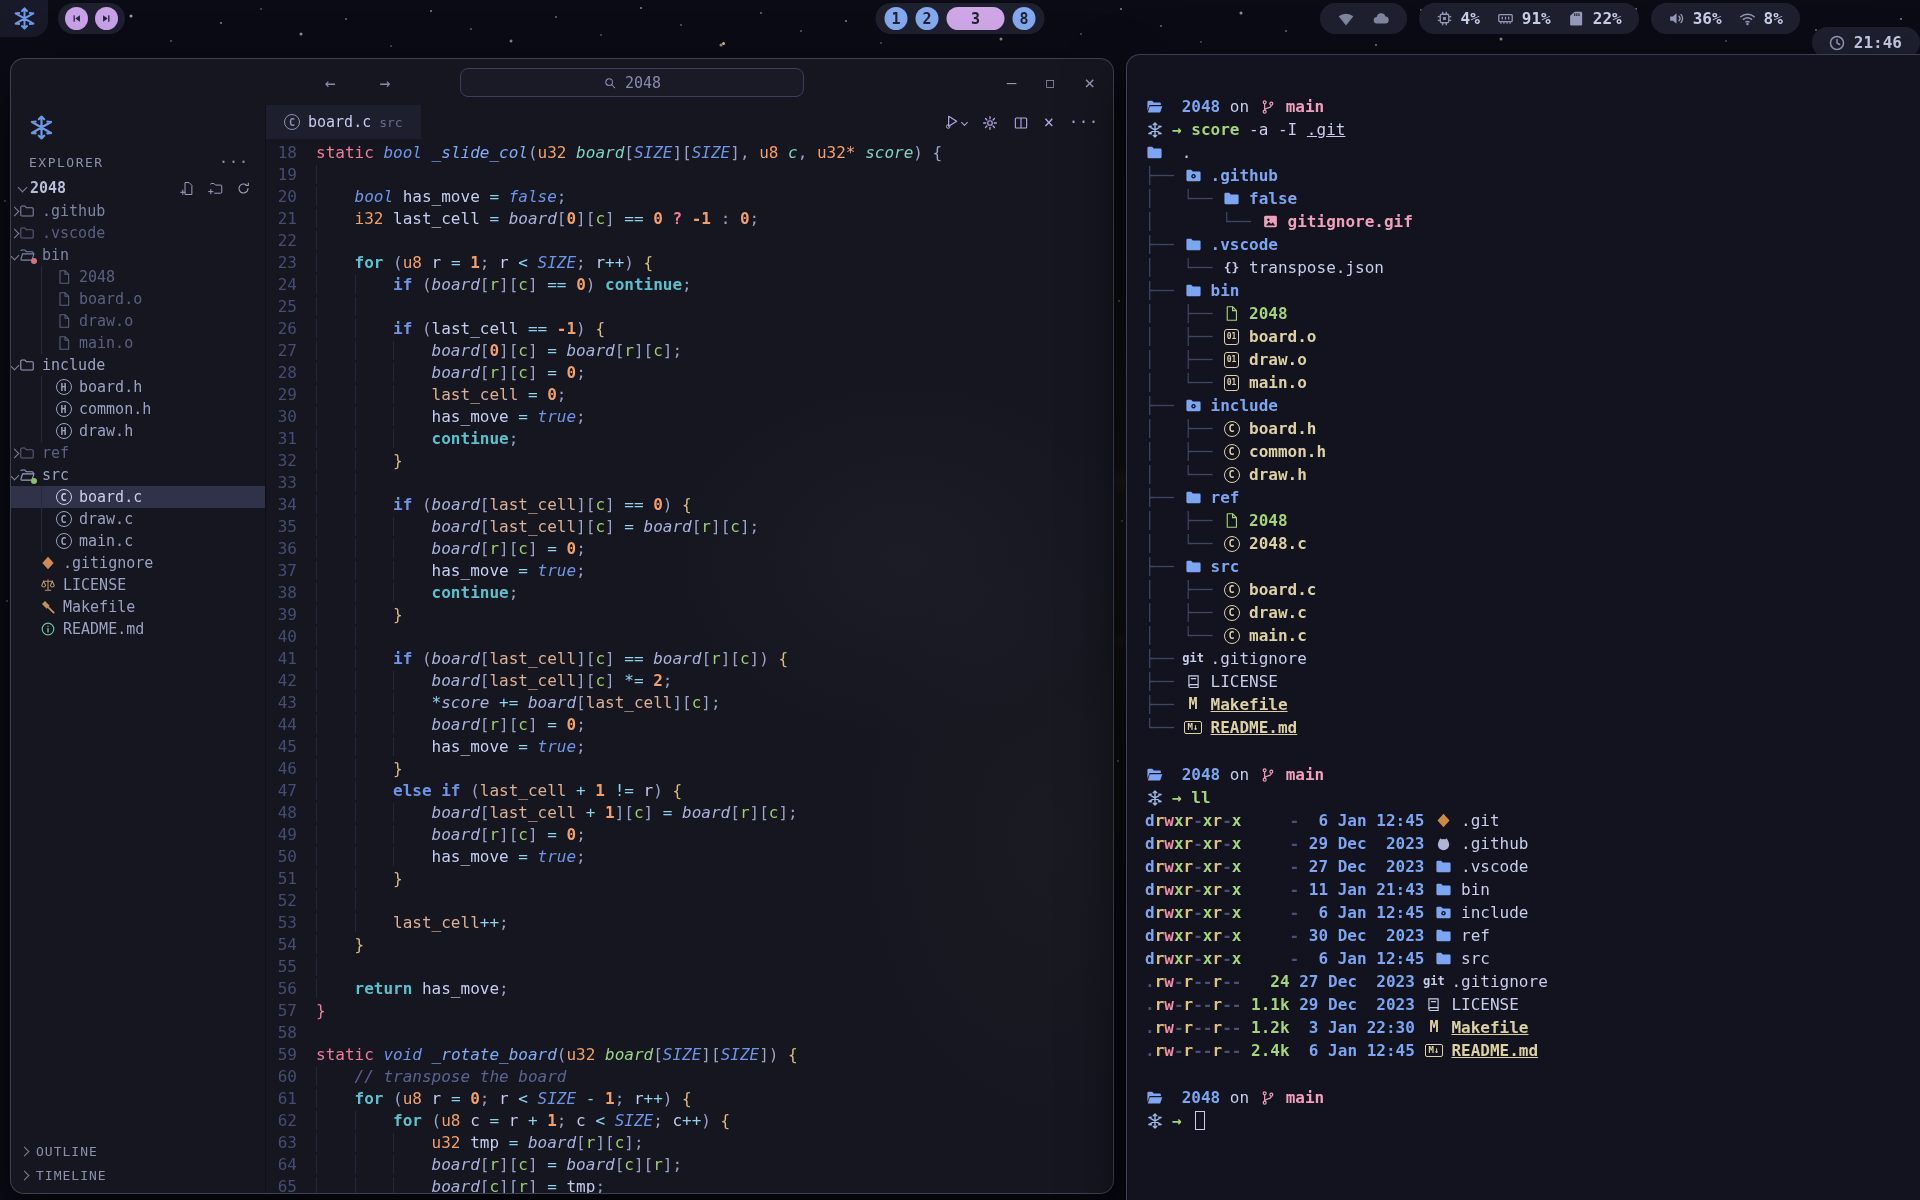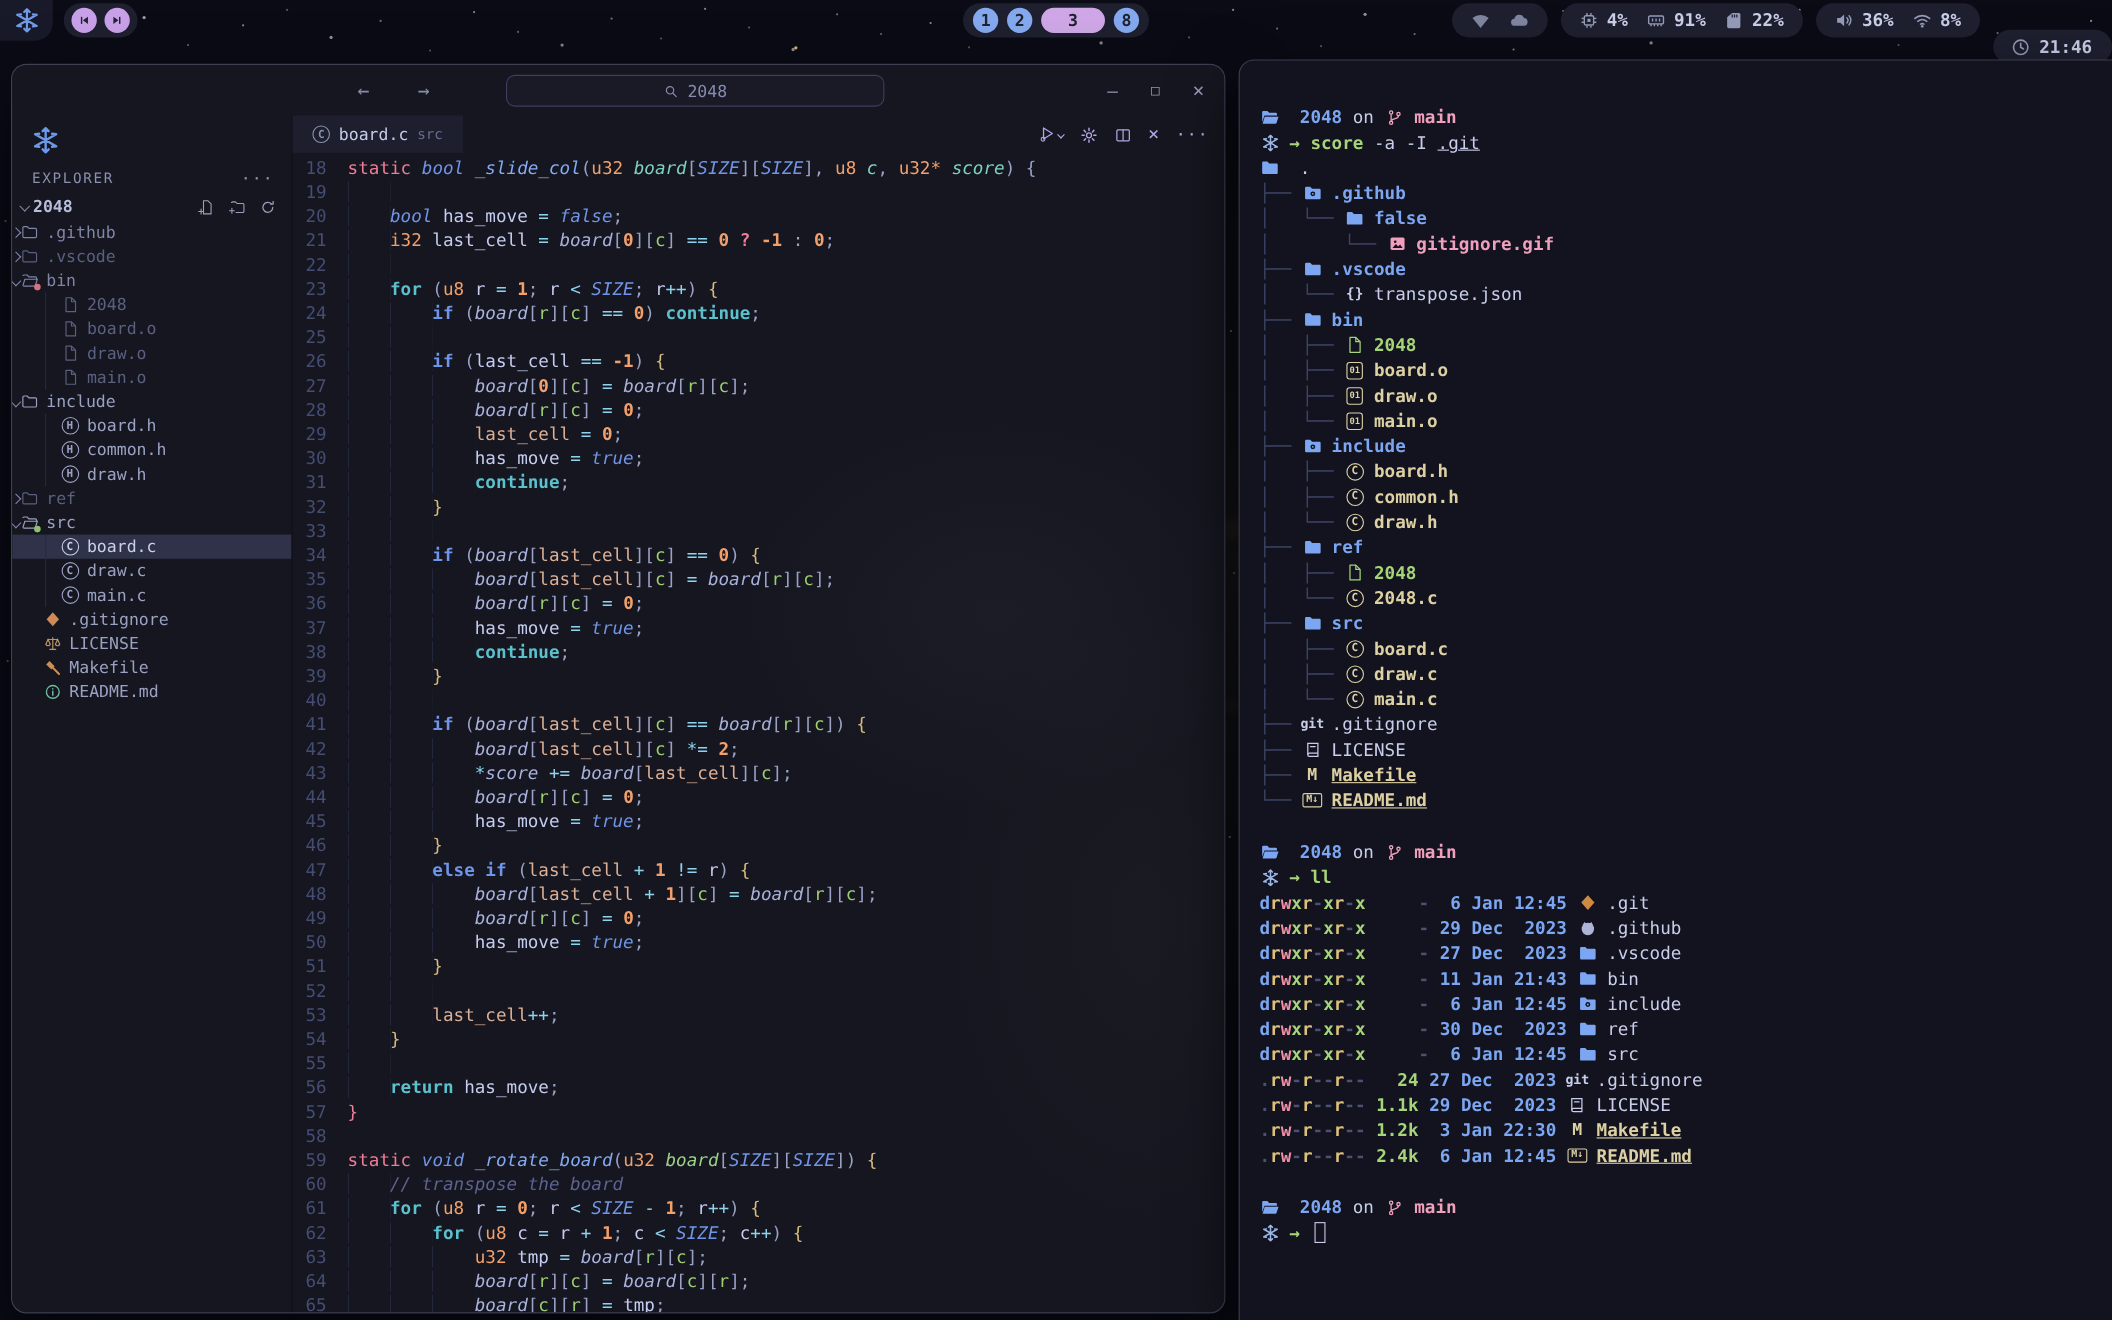--- a/index.html
+++ b/index.html
@@ -597,20 +597,30 @@
             </span>
             <span>Makefile</span>
           </div>
           <div class="sb-row lvl1 nochev c-n">
             <span class="iw">
               <svg class="ic" width="16" height="16" style="color: rgb(111, 191, 158);">
                 <use href="#sym-info"></use>
               </svg>
             </span>
             <span>README.md</span>
+          </div>
+        </div>
+      <div class="sb-foot" id="sb-foot">
+          <div class="frow">
+            <i class="chevron r"></i>
+            <span>OUTLINE</span>
+          </div>
+          <div class="frow">
+            <i class="chevron r"></i>
+            <span>TIMELINE</span>
           </div>
         </div>
     </div>
     <div class="edpane">
       <div class="tabbar">
         <div class="tab">
           <span class="bdg bdg-round" style="color:#8a90ad">C</span>
           <span>board.c</span>
           <span class="hint">src</span>
         </div>

